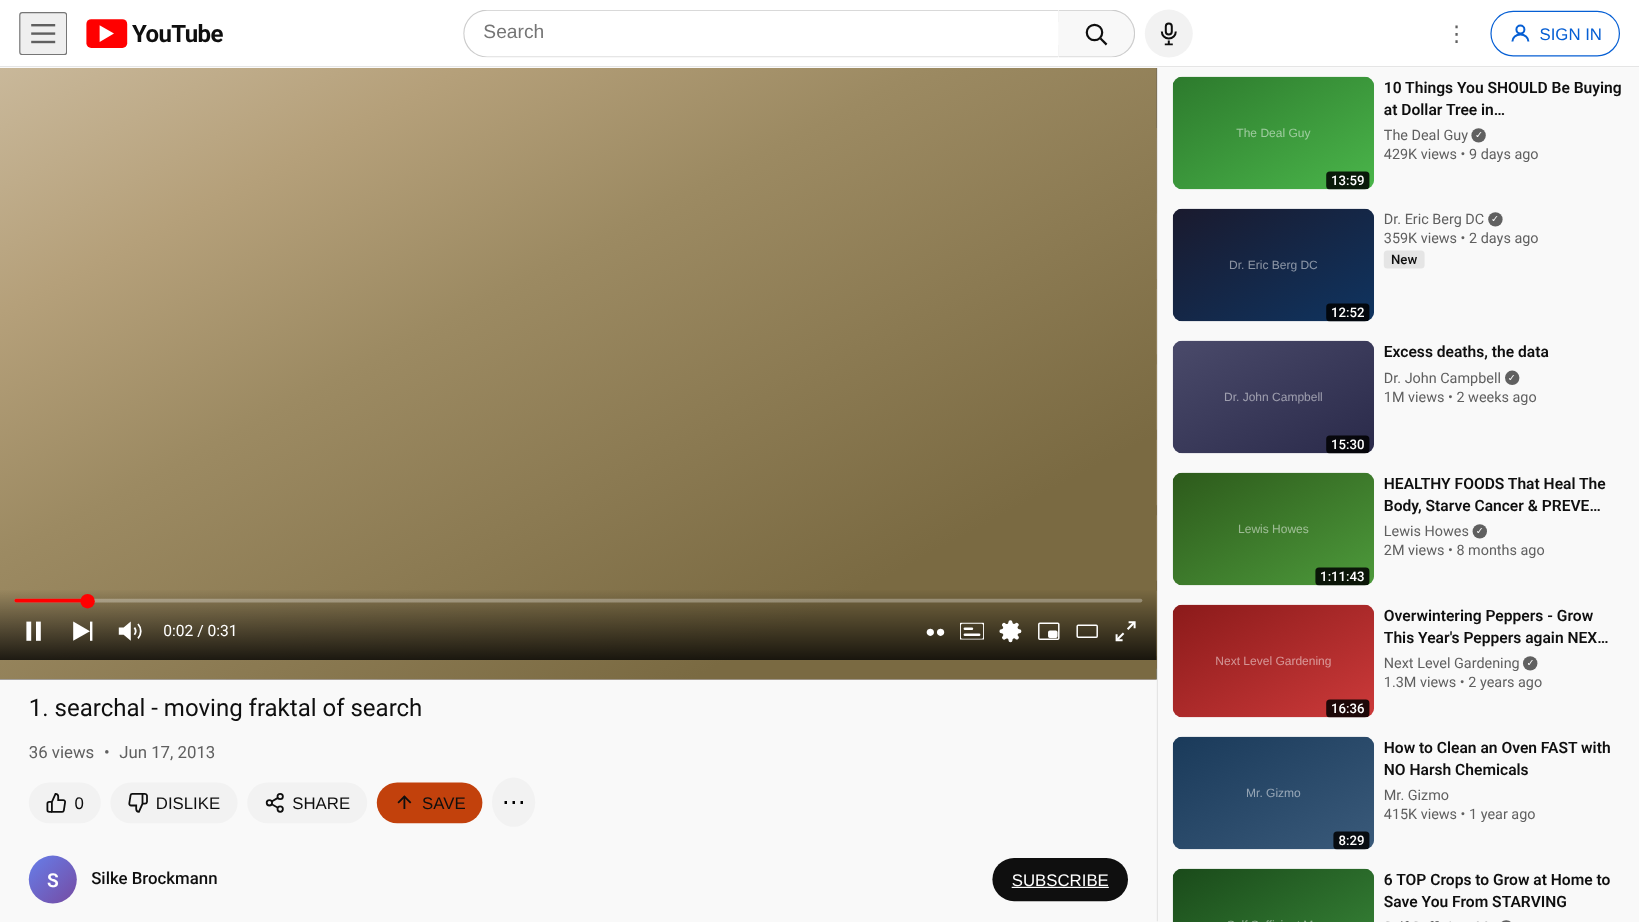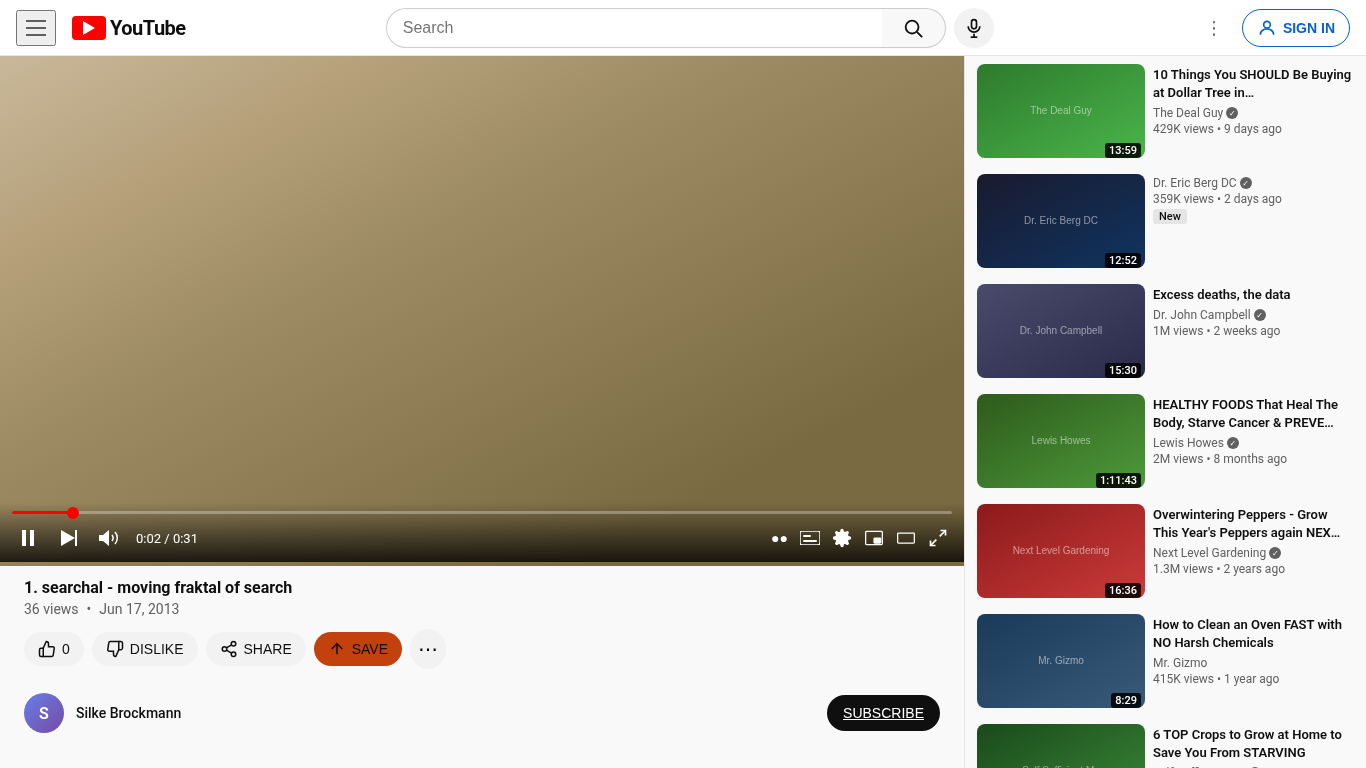--- a/index.html
+++ b/index.html
@@ -17,48 +17,48 @@
     .logo-icon { width: 34px; height: 24px; background: #ff0000; border-radius: 4px; display: flex; align-items: center; justify-content: center; }
     .logo-icon::after { content: ''; border-left: 12px solid #fff; border-top: 7px solid transparent; border-bottom: 7px solid transparent; }
     .logo-text { font-size: 20px; font-weight: 700; letter-spacing: -0.5px; color: #0f0f0f; }
     .header-center { flex: 1; display: flex; align-items: center; justify-content: center; gap: 8px; }
     .search-bar { display: flex; height: 40px; width: 560px; }
     .search-input { flex: 1; border: 1px solid #ccc; border-right: none; border-radius: 20px 0 0 20px; padding: 0 16px; font-size: 16px; outline: none; background: #fff; }
     .search-btn { width: 64px; background: #f8f8f8; border: 1px solid #ccc; border-left: none; border-radius: 0 20px 20px 0; cursor: pointer; display: flex; align-items: center; justify-content: center; }
     .mic-btn { width: 40px; height: 40px; border-radius: 50%; background: #f2f2f2; border: none; cursor: pointer; display: flex; align-items: center; justify-content: center; }
     .header-right { display: flex; align-items: center; gap: 8px; }
     .icon-btn { width: 40px; height: 40px; border-radius: 50%; background: none; border: none; cursor: pointer; display: flex; align-items: center; justify-content: center; font-size: 18px; color: #606060; }
-    .sign-in-btn { display: flex; align-items: center; gap: 6px; padding: 8px 14px; border: 1px solid #065fd4; border-radius: 20px; background: none; color: #065fd4; font-size: 14px; font-weight: 700; cursor: pointer; }
+    .sign-in-btn { display: flex; align-items: center; gap: 6px; padding: 8px 14px; border: 1px solid #065fd4; border-radius: 20px; background: none; color: #065fd4; font-size: 14px; font-weight: 400; cursor: pointer; }
     .sign-in-btn svg { width: 20px; height: 20px; }
 
     
     .main { display: flex; margin-top: 56px; height: calc(768px - 56px); overflow: hidden; }
 
     
     .video-section { flex: 1; padding: 0; overflow-y: auto; background: #f9f9f9; }
     .video-player-wrapper { background: #000; position: relative; width: 100%; }
     .video-player { width: 100%; height: 510px; background: #2a2a2a; position: relative; overflow: hidden; display: flex; align-items: center; justify-content: center; }
     
     .stair-visual { width: 100%; height: 100%; position: relative; overflow: hidden; }
     .stair-visual::before { content: ''; position: absolute; inset: 0; background: linear-gradient(to bottom right, #c9b89a 0%, #b5a07a 20%, #9c8a62 40%, #8b7a52 60%, #7a6a42 80%); }
     
-    .video-controls { position: absolute; bottom: 4px; left: 0; right: 0; background: linear-gradient(transparent, rgba(0,0,0,0.8)); padding: 8px 12px 8px; }
+    .video-controls { position: absolute; bottom: 16px; left: 0; right: 0; background: linear-gradient(transparent, rgba(0,0,0,0.8)); padding: 8px 12px 8px; }
     .progress-bar { height: 3px; background: rgba(255,255,255,0.3); border-radius: 2px; margin-bottom: 8px; cursor: pointer; position: relative; }
     .progress-fill { height: 100%; width: 6.5%; background: #ff0000; border-radius: 2px; position: relative; }
     .progress-dot { width: 12px; height: 12px; background: #ff0000; border-radius: 50%; position: absolute; right: -6px; top: -4.5px; }
     .controls-row { display: flex; align-items: center; gap: 8px; }
     .ctrl-btn { background: none; border: none; color: #fff; cursor: pointer; font-size: 20px; padding: 4px; display: flex; align-items: center; }
     .time-display { color: #fff; font-size: 13px; margin-left: 4px; }
     .ctrl-spacer { flex: 1; }
     .ctrl-right { display: flex; align-items: center; gap: 4px; }
     .ctrl-right .ctrl-btn { font-size: 18px; }
 
     
     .video-info { padding: 12px 24px; background: #f9f9f9; }
-    .video-title { font-size: 16px; font-weight: 700; margin-bottom: 4px; }
+    .video-title { font-size: 20px; font-weight: 400; margin-bottom: 18px; }
     .video-meta { display: flex; align-items: center; gap: 8px; color: #606060; font-size: 14px; margin-bottom: 12px; }
     .video-actions { display: flex; align-items: center; gap: 8px; }
     .action-btn { display: flex; align-items: center; gap: 6px; padding: 8px 14px; border-radius: 20px; background: #f2f2f2; border: none; cursor: pointer; font-size: 14px; font-weight: 500; color: #0f0f0f; }
     .save-btn { background: #c2410c; }
     .more-btn { padding: 8px; border-radius: 50%; background: #f2f2f2; border: none; cursor: pointer; font-size: 20px; }
 
     
     .channel-row { display: flex; align-items: center; gap: 12px; padding: 12px 24px; }
     .channel-avatar { width: 40px; height: 40px; border-radius: 50%; background: linear-gradient(135deg, #667eea, #764ba2); display: flex; align-items: center; justify-content: center; color: #fff; font-size: 16px; font-weight: 600; }
     .channel-name { font-size: 14px; font-weight: 500; }

